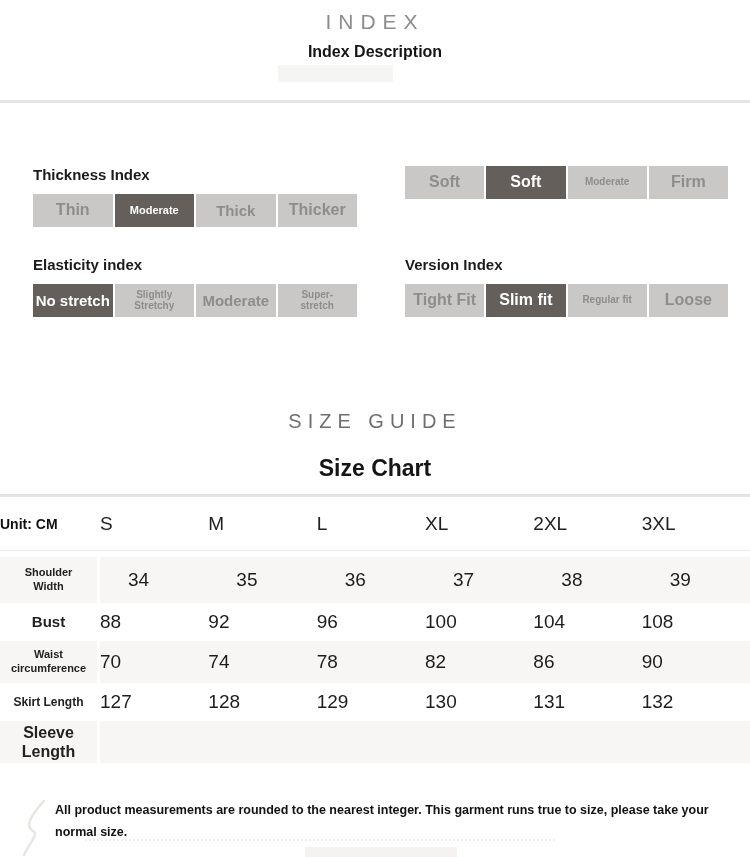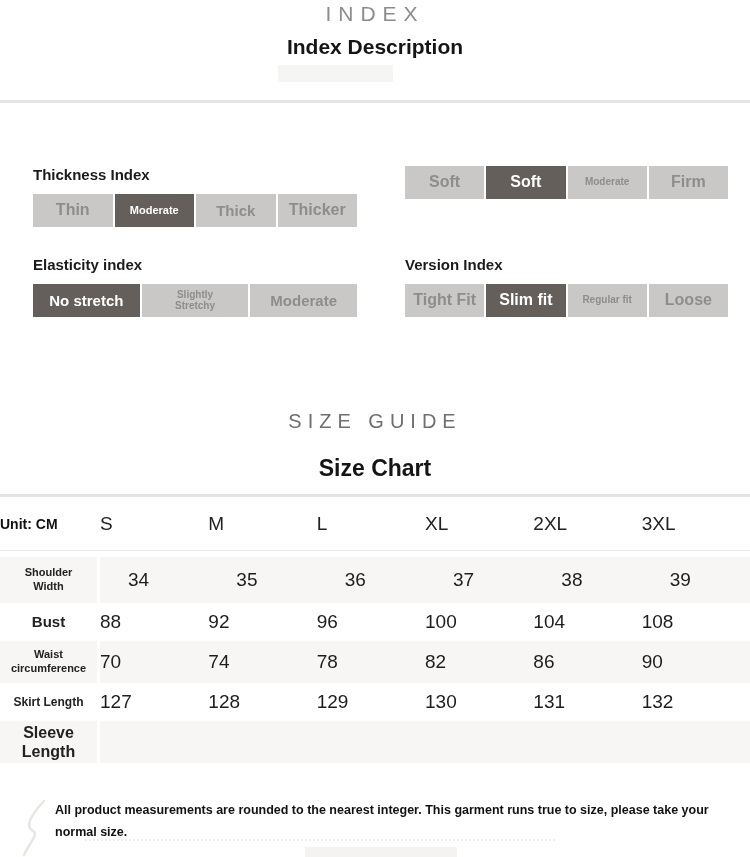--- a/index.html
+++ b/index.html
@@ -4,27 +4,27 @@
 <style>
   html,body{margin:0;padding:0;}
   body{
     width:750px;height:857px;background:#ffffff;overflow:hidden;
     font-family:"Liberation Sans","DejaVu Sans",sans-serif;color:#111;
     position:relative;
   }
   .page{position:relative;width:750px;height:857px;}
 
   
-  .top-header{text-align:center;padding-top:2px;position:relative;}
+  .top-header{text-align:center;padding-top:10px;position:relative;}
   .kicker{
     font-size:21px;font-weight:400;letter-spacing:7px;color:var(--c-muted-heading,#8c8c8c);
     margin:0 0 9px 0;
   }
   .big-title{
-    font-size:21px;font-weight:bold;color:#151515;margin:0;position:relative;z-index:1;
+    font-size:16px;font-weight:bold;color:#151515;margin:0;position:relative;z-index:1;
   }
   .ghost{position:absolute;background:#f5f5f4;z-index:0;}
   .ghost-index-desc{left:278px;top:65px;width:115px;height:17px;}
   .rule{height:3px;background:var(--c-rule,#e4e4e4);width:750px;}
   .rule-top{position:absolute;left:0;top:100px;}
   .rule-mid{position:absolute;left:0;top:494px;}
 
   
   .index-grid{
     position:absolute;left:0;top:166px;width:750px;
@@ -124,20 +124,22 @@
       </div>
     </div>
 
     <div class="index-block">
       <h3>Elasticity index</h3>
       <div class="btn-row">
         <div class="btn selected md">No stretch</div>
         <div class="btn sm">Slightly
 Stretchy</div>
         <div class="btn md">Moderate</div>
+        <div class="btn sm">Super-
+stretch</div>
       </div>
     </div>
 
     <div class="index-block">
       <h3>Version Index</h3>
       <div class="btn-row">
         <div class="btn">Tight Fit</div>
         <div class="btn selected">Slim fit</div>
         <div class="btn sm">Regular fit</div>
         <div class="btn">Loose</div>

